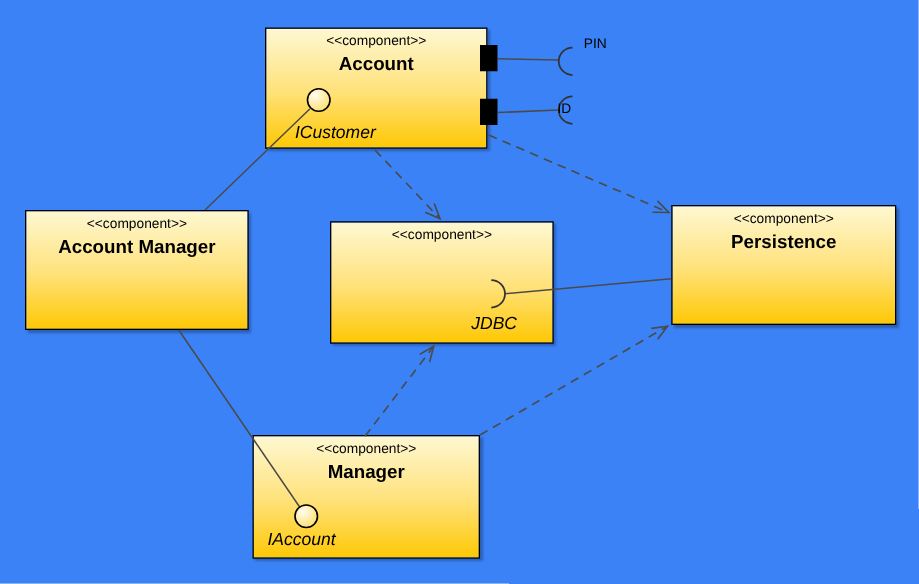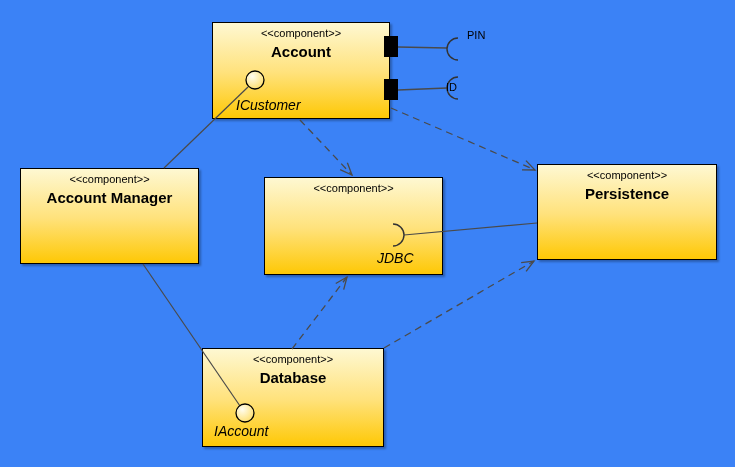--- a/index.html
+++ b/index.html
@@ -39,21 +39,21 @@
     <div class="stereo">&lt;&lt;component&gt;&gt;</div>
   </div>
 
   <div class="comp" style="left:537px;top:164px;width:180px;height:96px;">
     <div class="stereo">&lt;&lt;component&gt;&gt;</div>
     <div class="title">Persistence</div>
   </div>
 
   <div class="comp" style="left:202px;top:348px;width:182px;height:99px;">
     <div class="stereo">&lt;&lt;component&gt;&gt;</div>
-    <div class="title">Database</div>
+    <div class="title">Manager</div>
   </div>
 
   <svg id="wires" width="735" height="467" viewBox="0 0 735 467">
     <defs>
       <marker id="openArrow" markerUnits="userSpaceOnUse" markerWidth="16" markerHeight="14" refX="13" refY="6" orient="auto">
         <path d="M1,1 L13,6 L1,11" fill="none" stroke="#4a4a4a" stroke-width="1.3"></path>
       </marker>
       <radialGradient id="lolli" cx="35%" cy="30%" r="75%">
         <stop offset="0%" stop-color="#fffdf0"></stop>
         <stop offset="100%" stop-color="#fedf6e"></stop>

